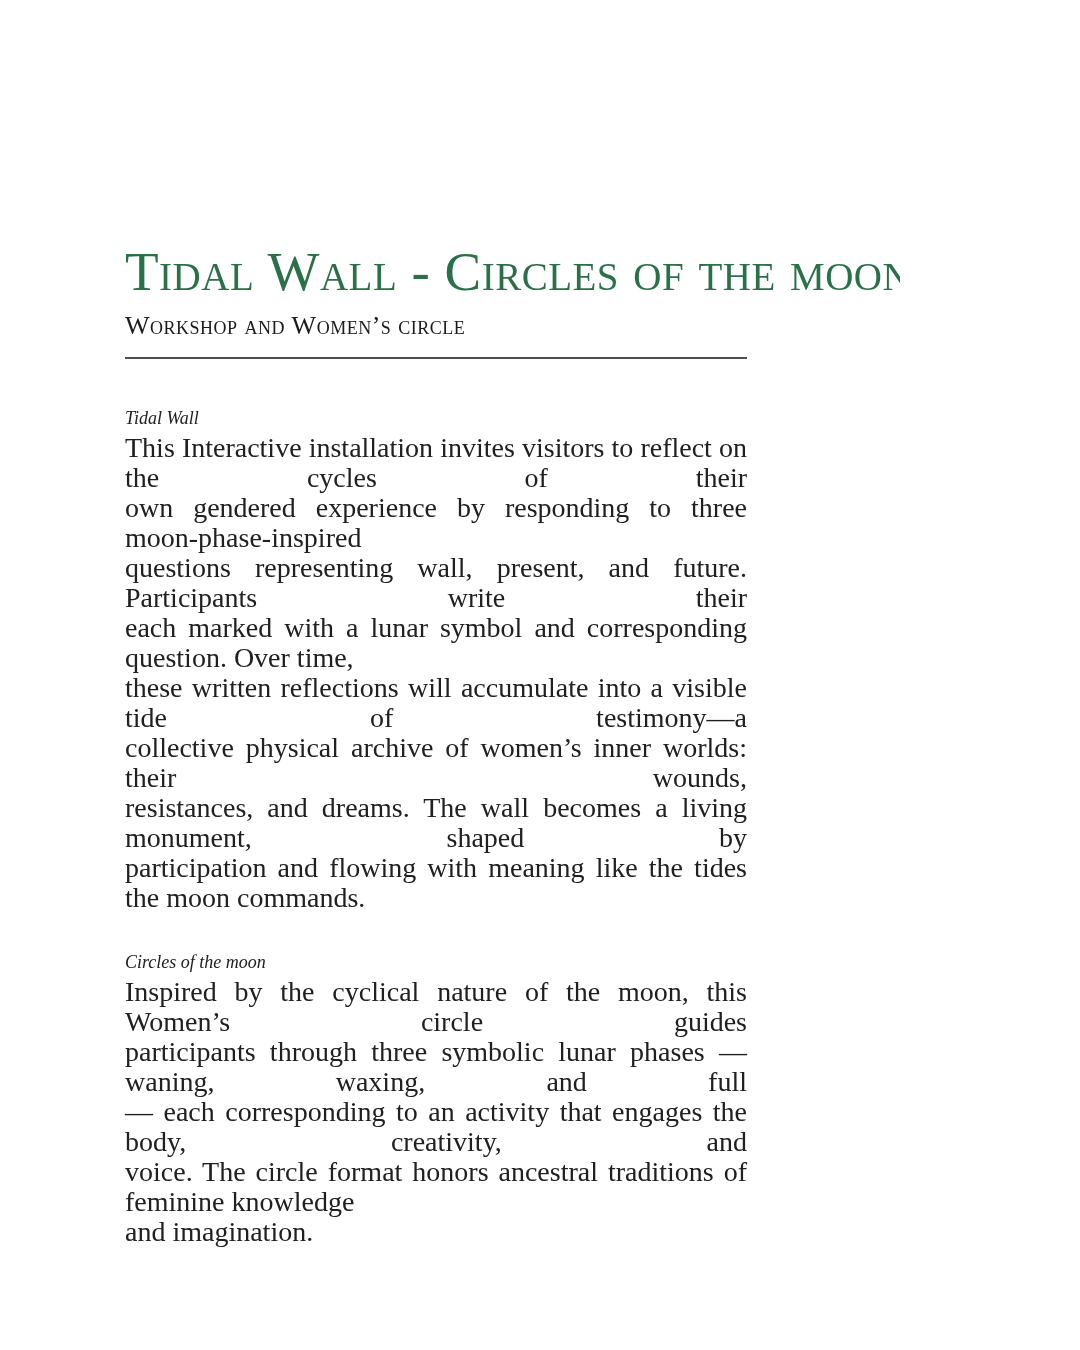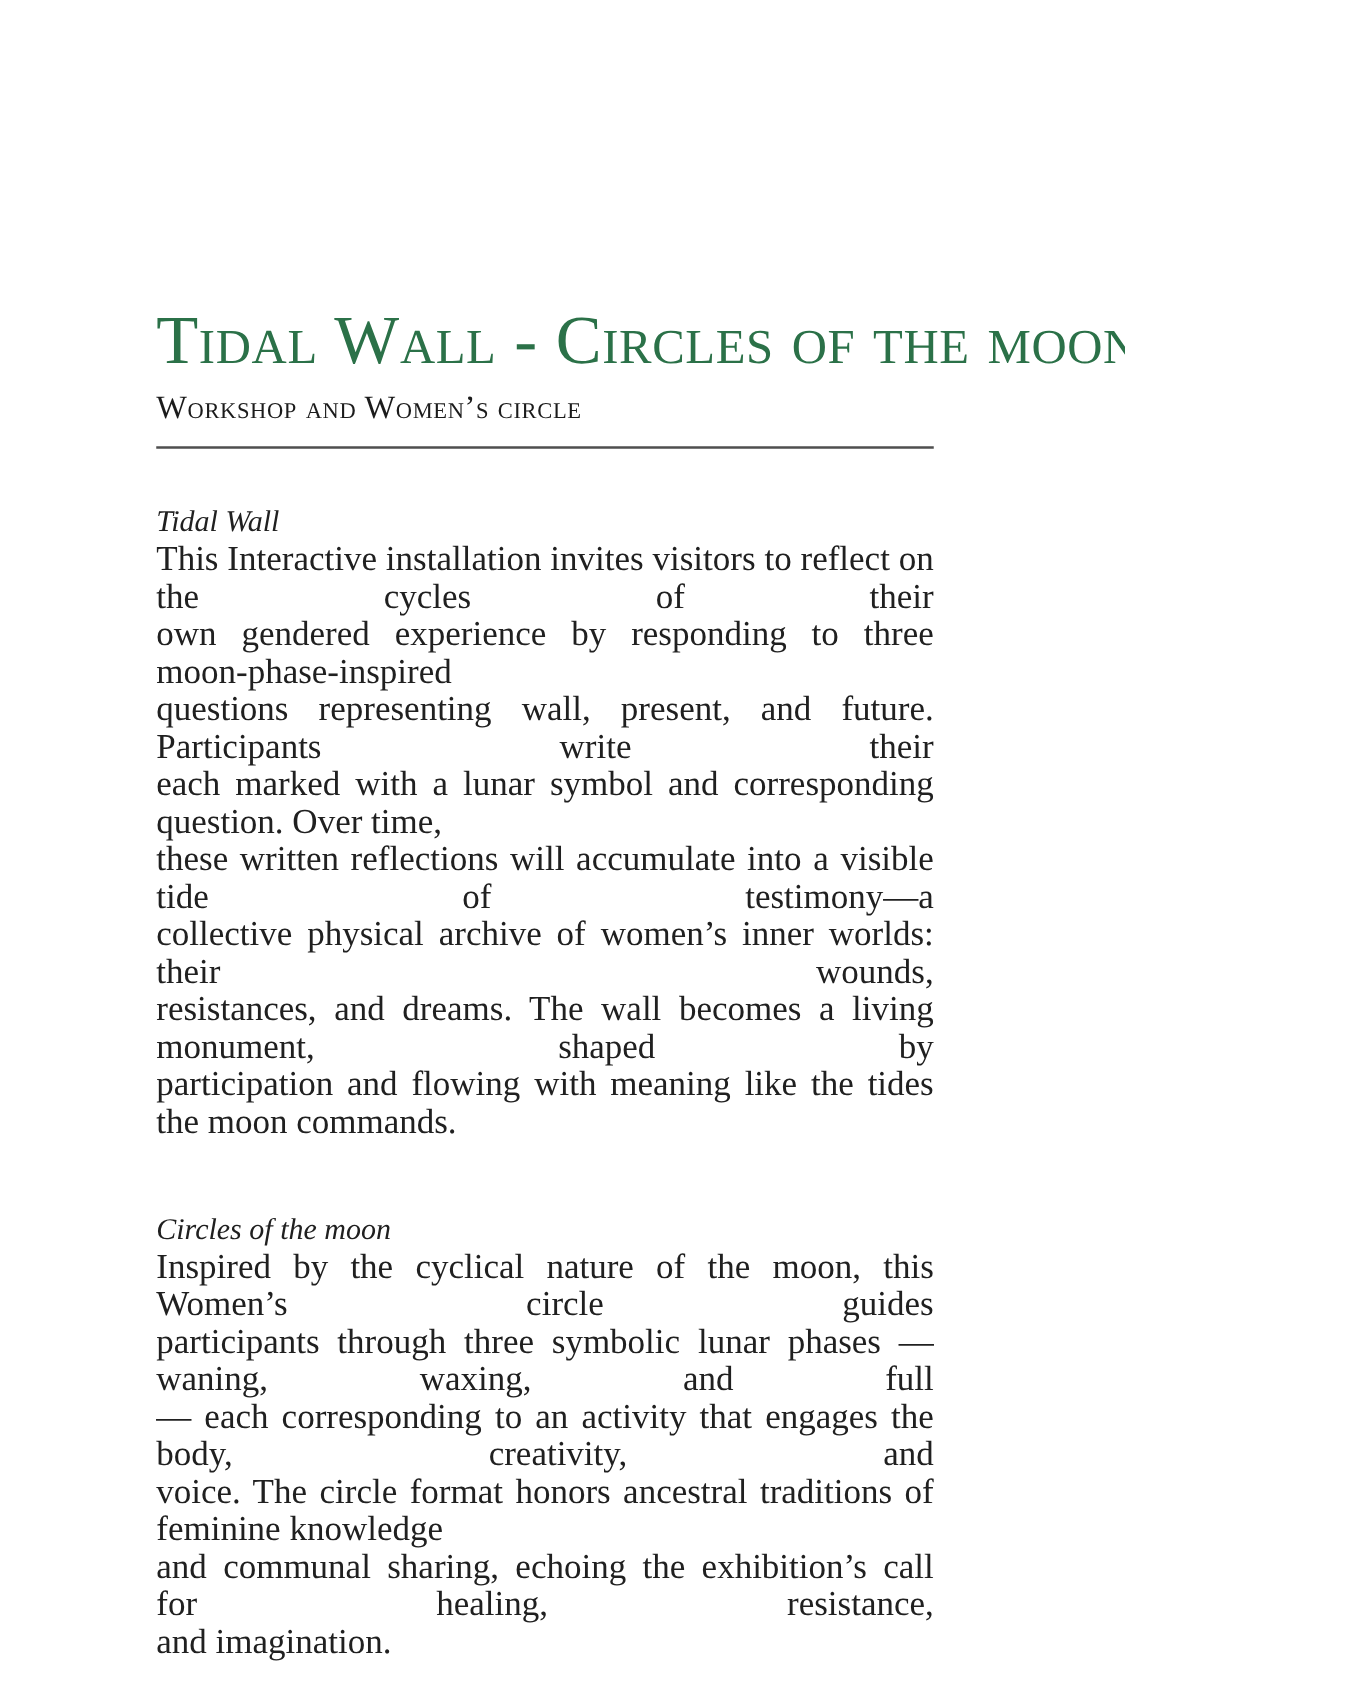--- a/index.html
+++ b/index.html
@@ -39,24 +39,24 @@
     white-space: nowrap;
   }
   .rule {
     border: none;
     height: 2px;
     width: 100%;
     margin: 0 0 44px 0;
     background: var(--rule-color, #4f4f4f);
   }
   .section { margin: 0; }
-  .section + .section { margin-top: 56px; }
+  .section + .section { margin-top: 34px; }
   .sec-heading {
     font-style: italic;
-    font-size: 24px;
+    font-size: 18px;
     line-height: 30px;
     color: var(--body-color, #202020);
   }
   .sec-body { font-size: 28px; line-height: 30px; }
   .sec-body .line {
     text-align: justify;
     text-align-last: justify;
   }
   .sec-body .line.ragged {
     text-align-last: left;
@@ -84,17 +84,16 @@
       </div>
   </div>
 
   <div class="section">
     <div class="sec-heading">Circles of the moon</div>
     <div class="sec-body">
         <div class="line">Inspired by the cyclical nature of the moon, this Women’s circle guides</div>
         <div class="line">participants through three symbolic lunar phases — waning, waxing, and full</div>
         <div class="line">— each corresponding to an activity that engages the body, creativity, and</div>
         <div class="line ragged">voice. The circle format honors ancestral traditions of feminine knowledge</div>
-        <div class="line">and communal sharing, echoing the exhibition’s call for healing, resistance,</div>
         <div class="line ragged">and imagination.</div>
       </div>
   </div>
 </div>
 
 </body></html>

